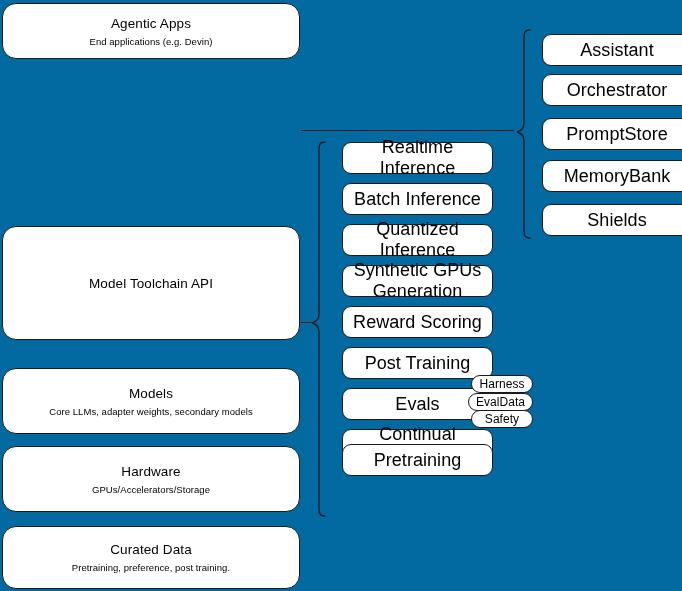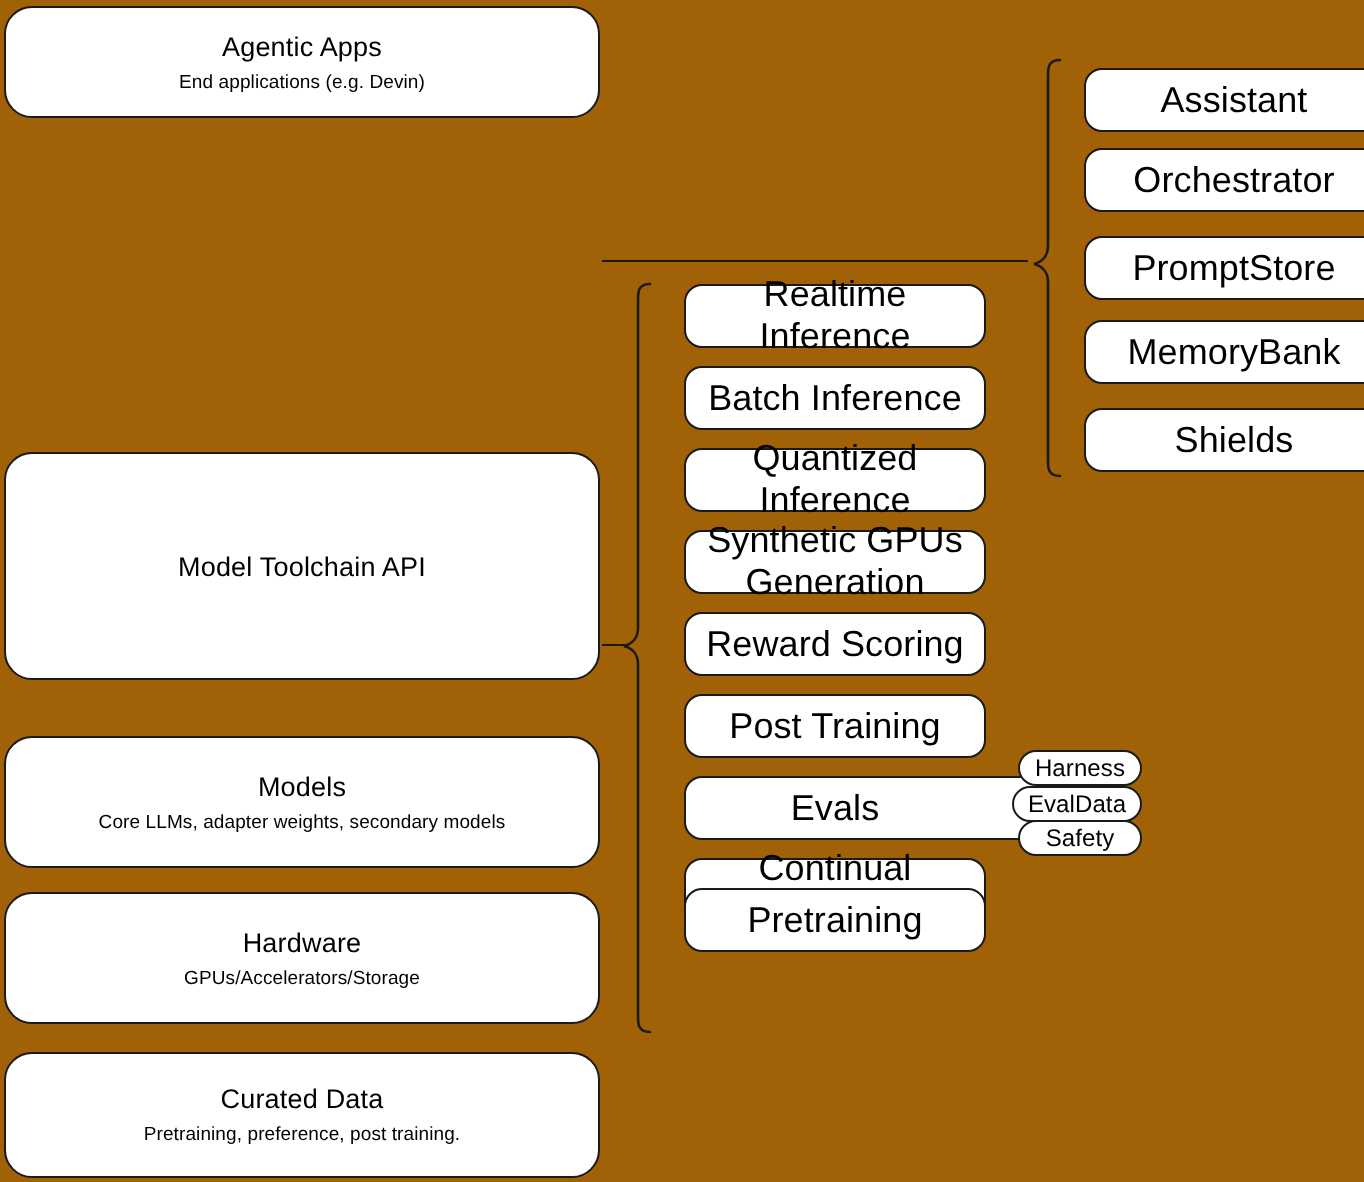--- a/index.html
+++ b/index.html
@@ -8,21 +8,21 @@
     background: #ffffff;
   }
   body {
     font-family: "Liberation Sans", sans-serif;
     color: #000000;
   }
   #canvas {
     position: relative;
     width: 682px;
     height: 591px;
-    background: #a16207;
+    background: #0369a1;
     overflow: hidden;
   }
   .box {
     position: absolute;
     box-sizing: border-box;
     border: 1.3px solid #1a1a1a;
     background: #ffffff;
     display: flex;
     flex-direction: column;
     align-items: center;
@@ -53,21 +53,20 @@
     position: absolute;
     box-sizing: border-box;
     border: 1.3px solid #1a1a1a;
     background: #ffffff;
     border-radius: 999px;
     display: flex;
     align-items: center;
     justify-content: center;
     font-size: 12px;
     letter-spacing: 0.05px;
-    margin-left: 38px;
   }
   .connector-line {
     position: absolute;
     background: #1a1a1a;
     height: 1.3px;
   }
   .brace {
     position: absolute;
     pointer-events: none;
   }

